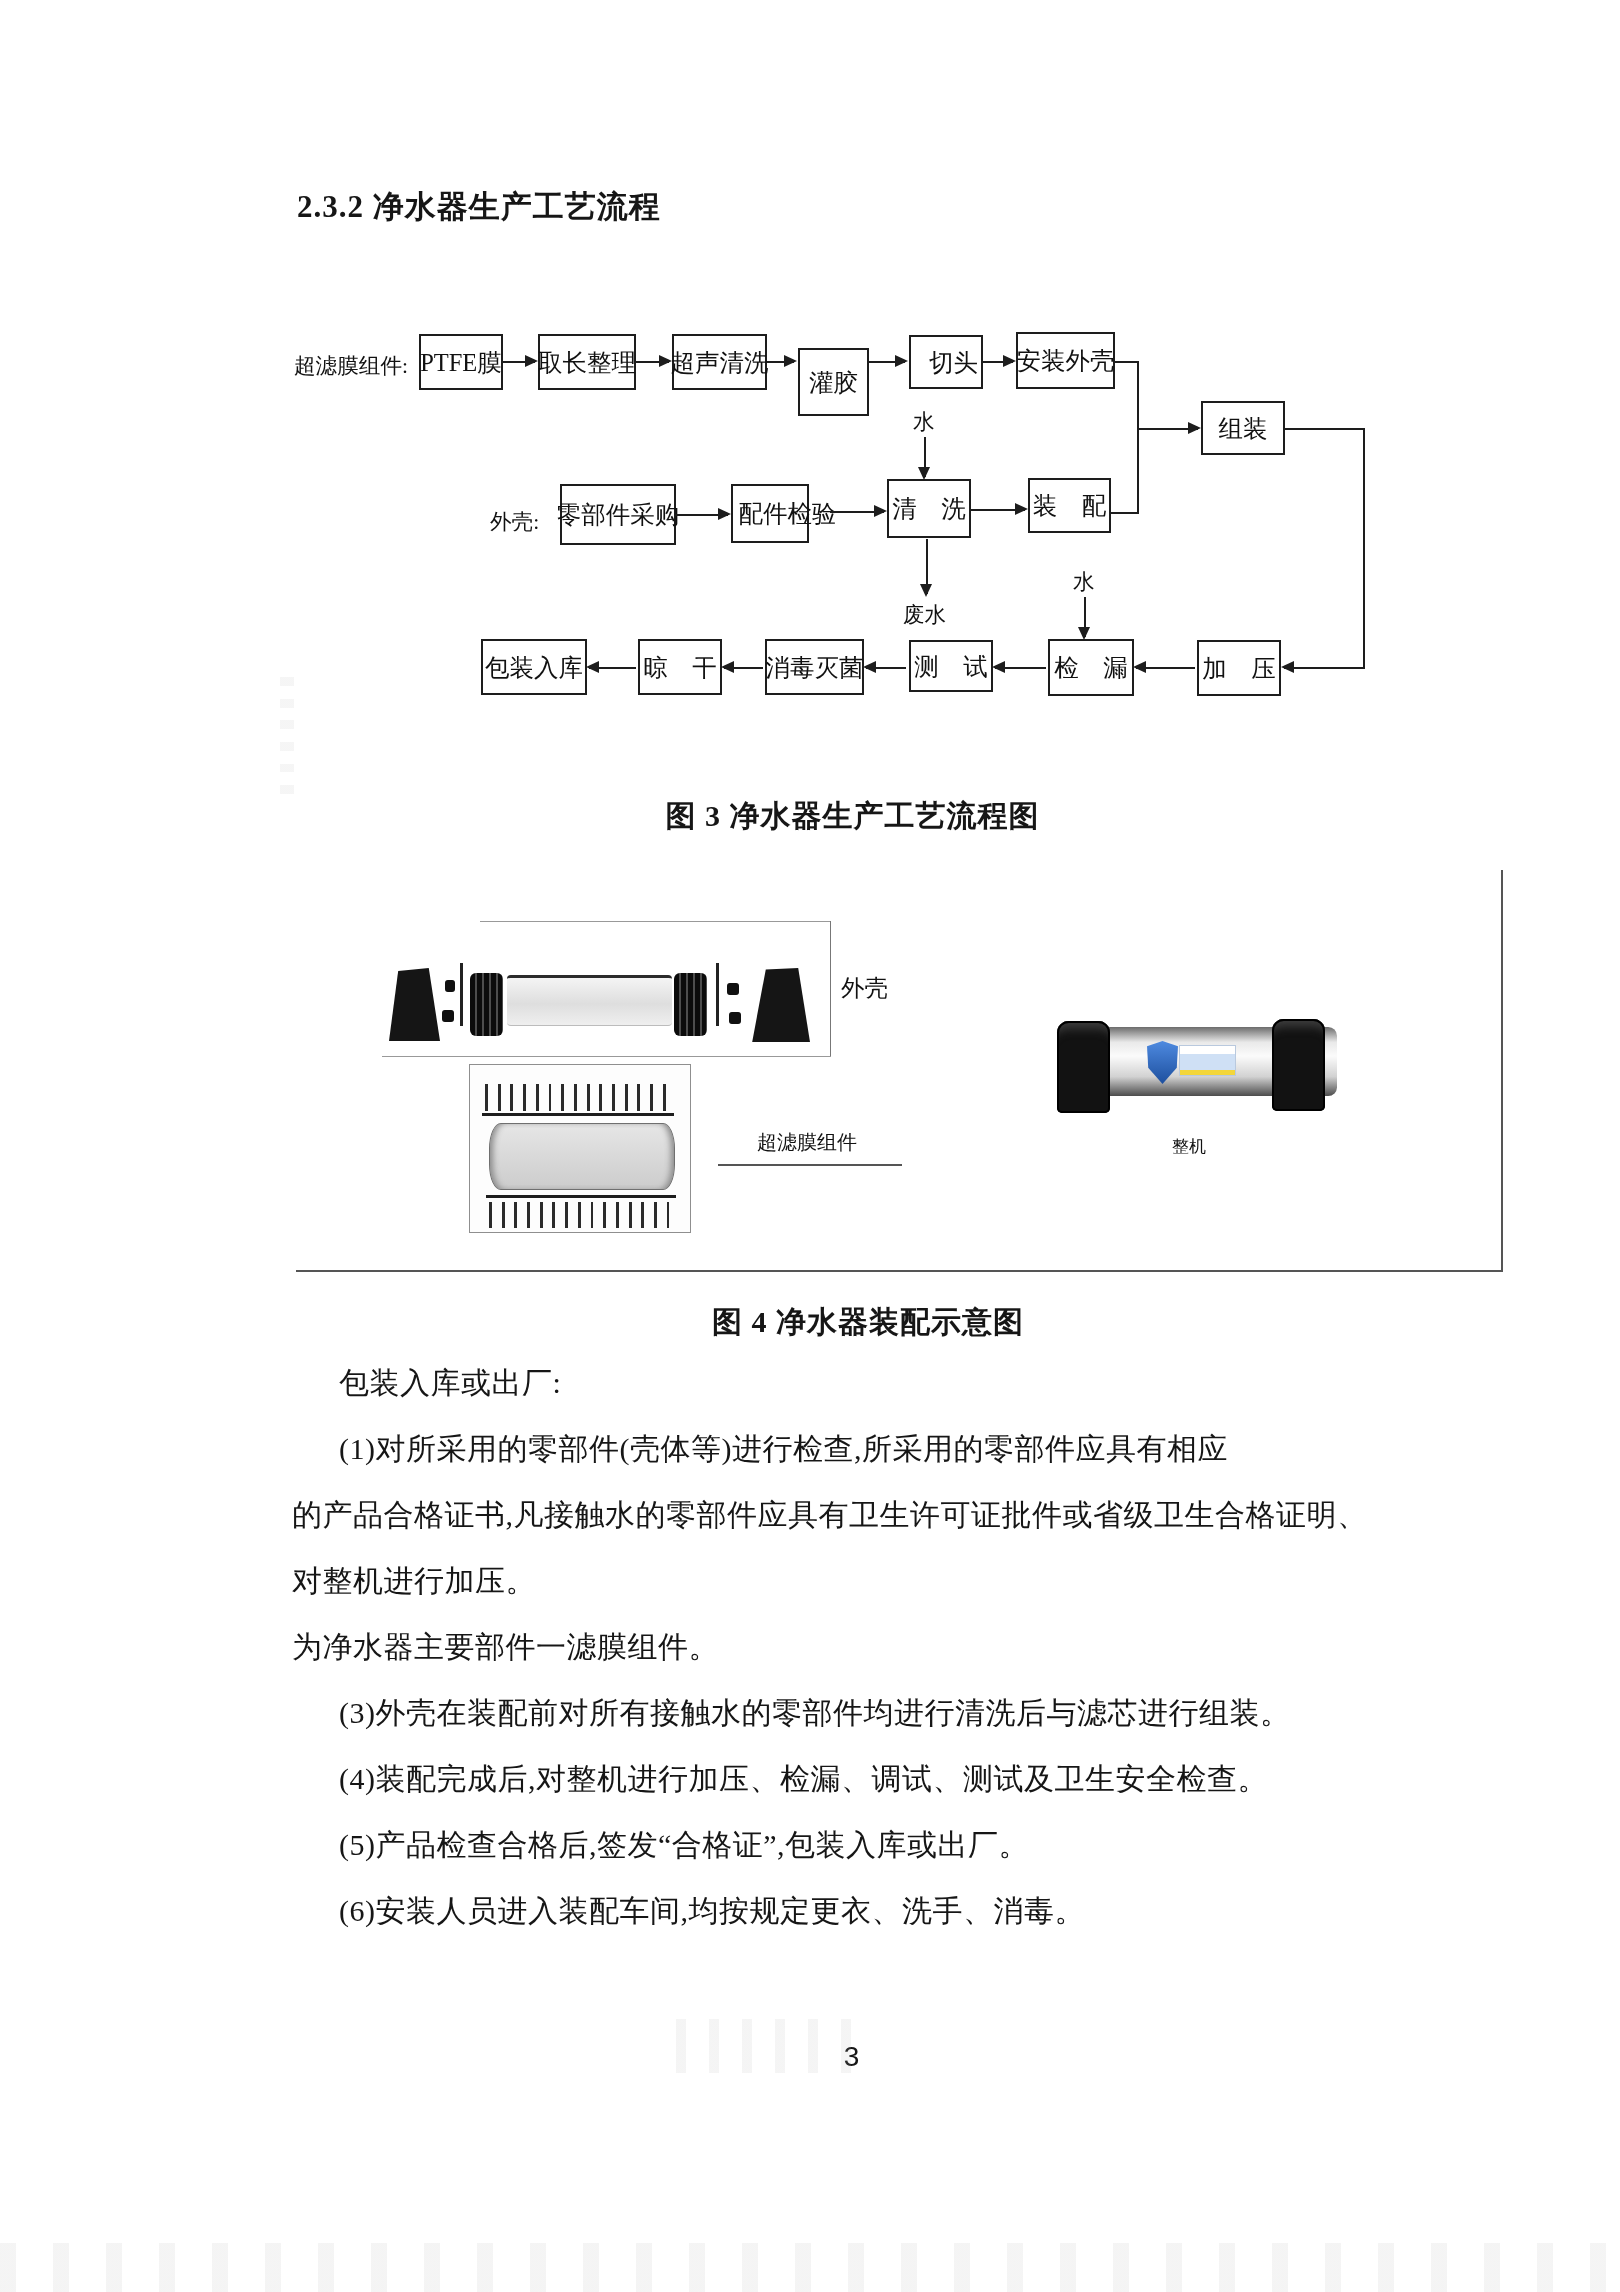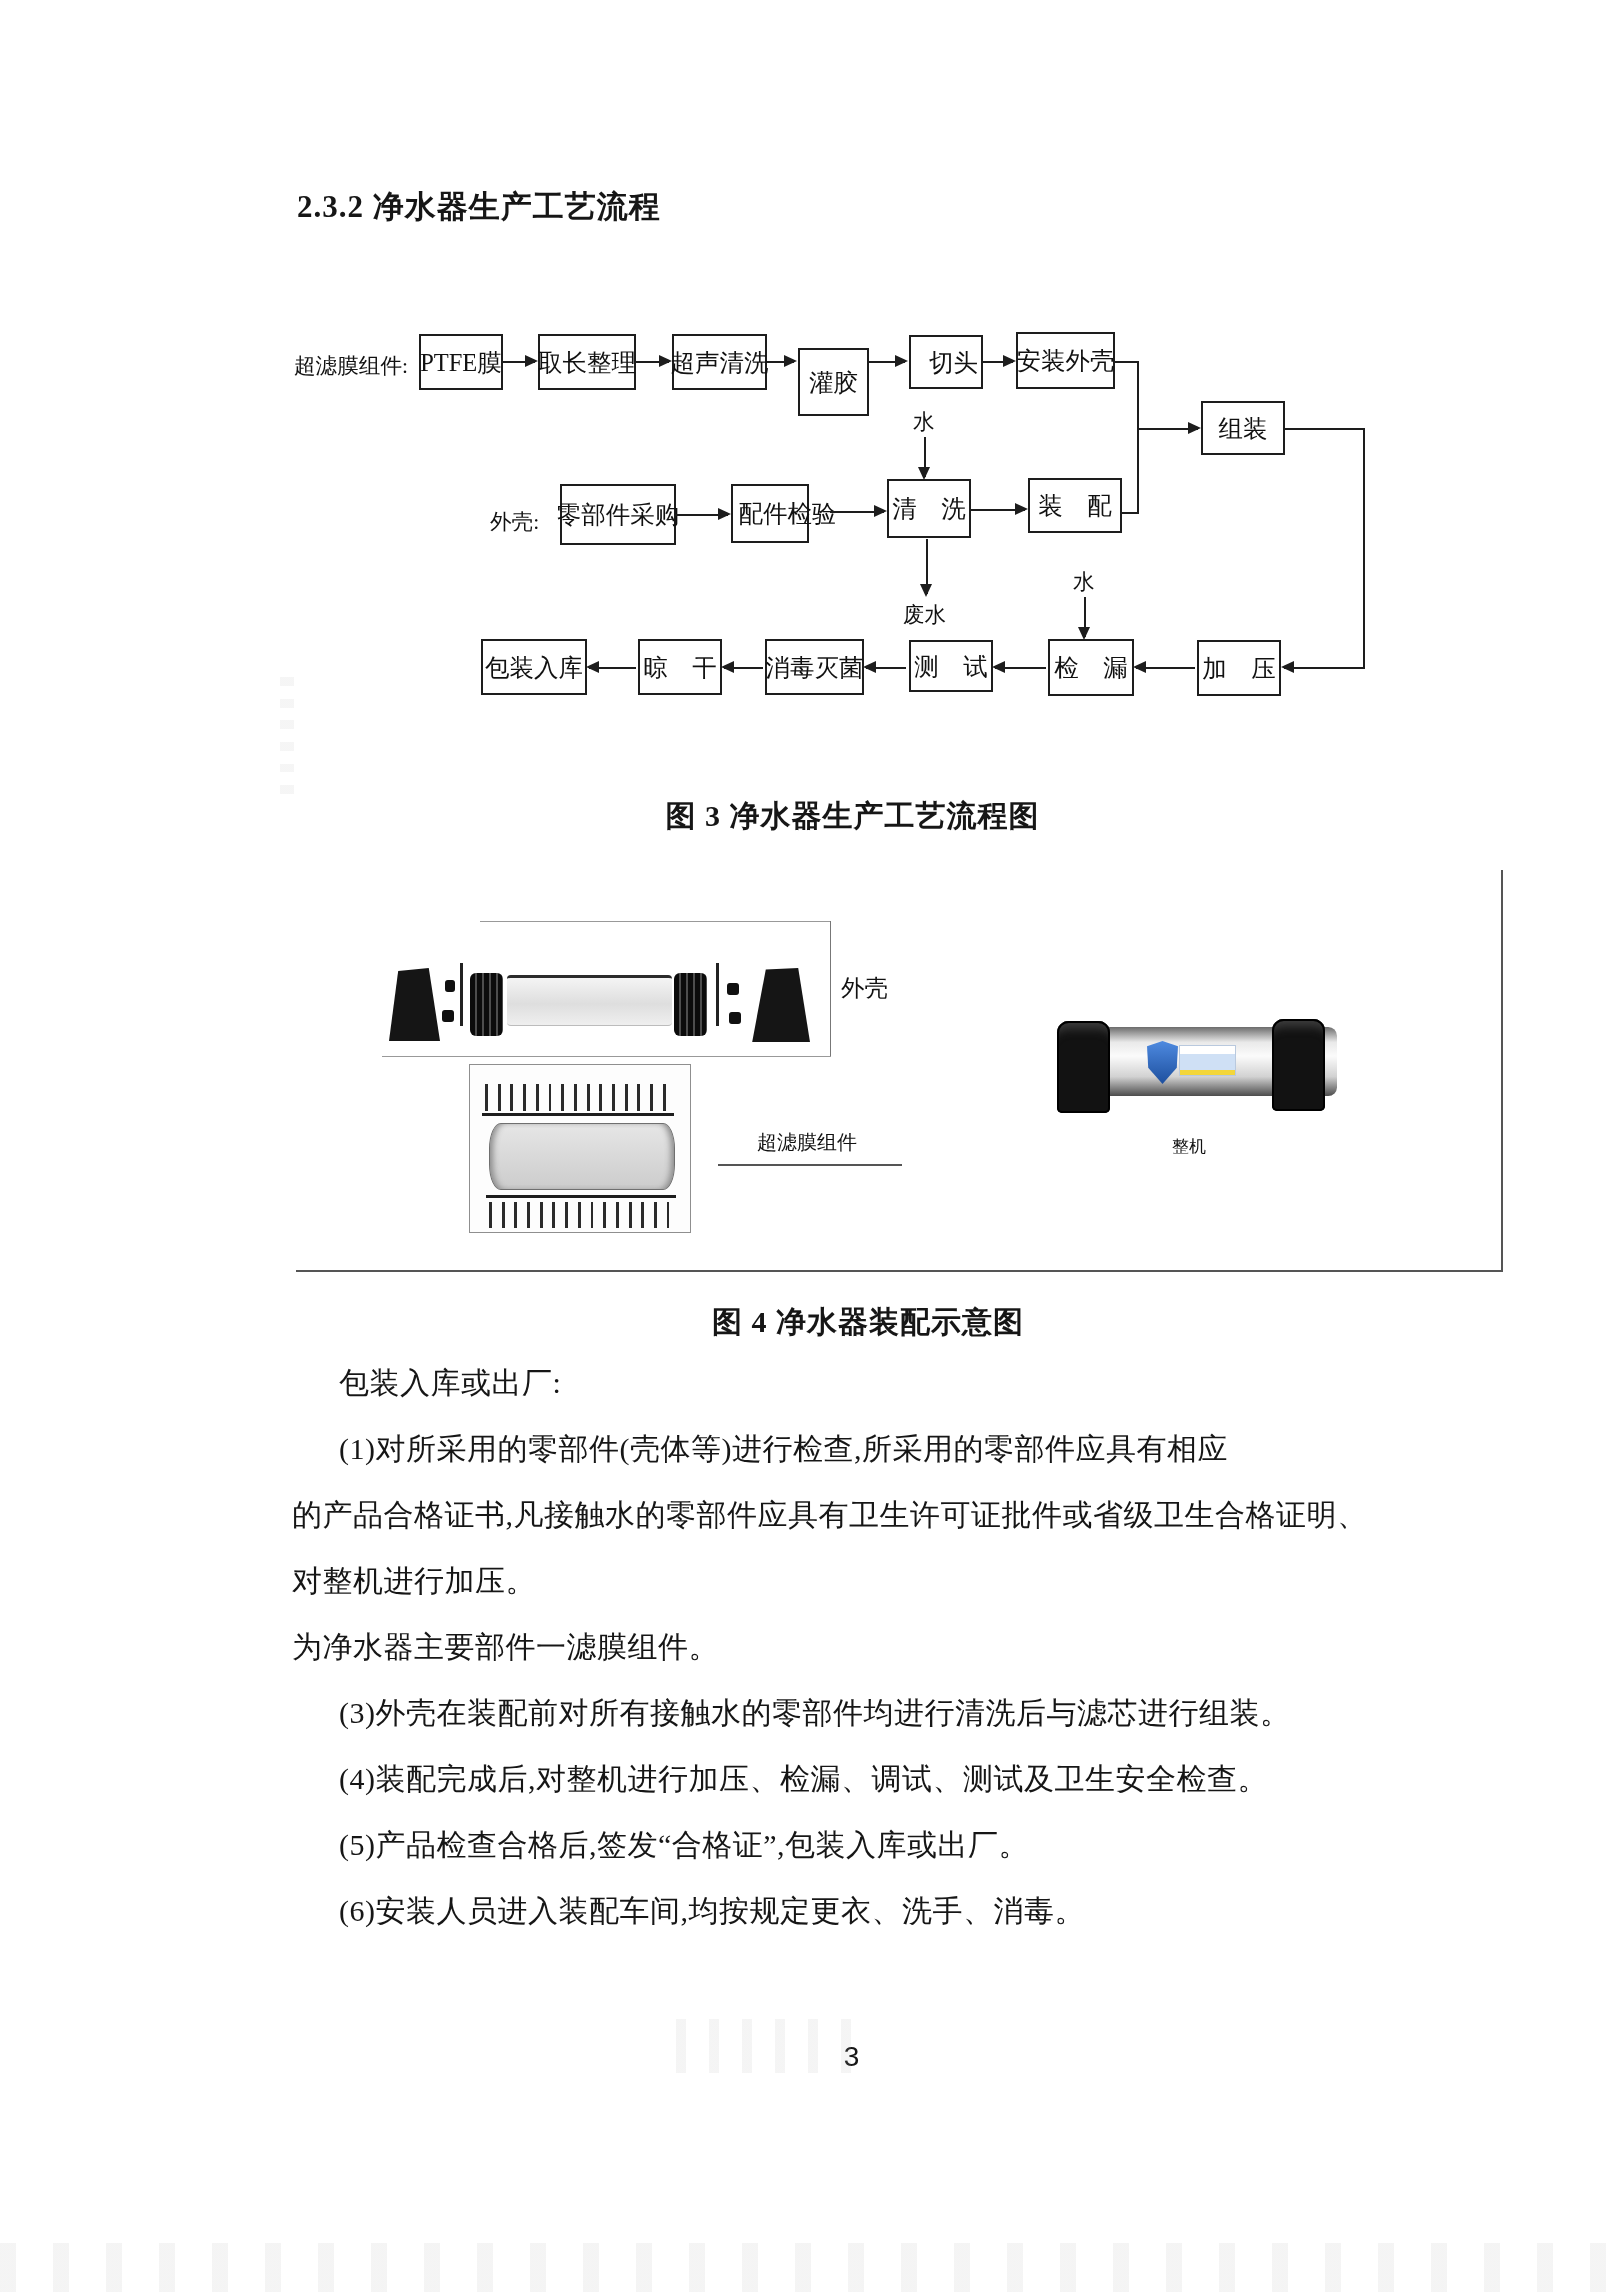--- a/index.html
+++ b/index.html
@@ -89,21 +89,21 @@
     <div class="hline" style="left:1111px;top:512px;width:27.4px;"></div>
     <div class="harrow" style="left:1137px;top:428px;width:61px;"></div>
 
     <div class="hline" style="left:1285px;top:428px;width:80px;"></div>
     <div class="vline" style="left:1363px;top:428px;height:240px;"></div>
     <div class="larrow" style="left:1284px;top:667px;width:81px;"></div>
 
     <div class="fbox" style="left:560px;top:484px;width:116px;height:61px;">零部件采购</div>
     <div class="fbox" style="left:731px;top:484px;width:78px;height:59px;padding-left:35px;">配件检验</div>
     <div class="fbox" style="left:887px;top:479px;width:84px;height:59px;">清　洗</div>
-    <div class="fbox" style="left:1028px;top:478px;width:94px;height:55px;">装　配</div>
+    <div class="fbox" style="left:1028px;top:478px;width:83px;height:55px;">装　配</div>
 
     <div class="harrow" style="left:675px;top:514px;width:53px;"></div>
     <div class="harrow" style="left:830px;top:511px;width:54px;"></div>
     <div class="harrow" style="left:971px;top:509px;width:54px;"></div>
 
     <span class="flabel" style="left:913px;top:407px;">水</span>
     <div class="varrow" style="left:924px;top:437px;height:40px;"></div>
 
     <div class="varrow" style="left:926px;top:539px;height:55px;"></div>
     <span class="flabel" style="left:903px;top:600px;">废水</span>

